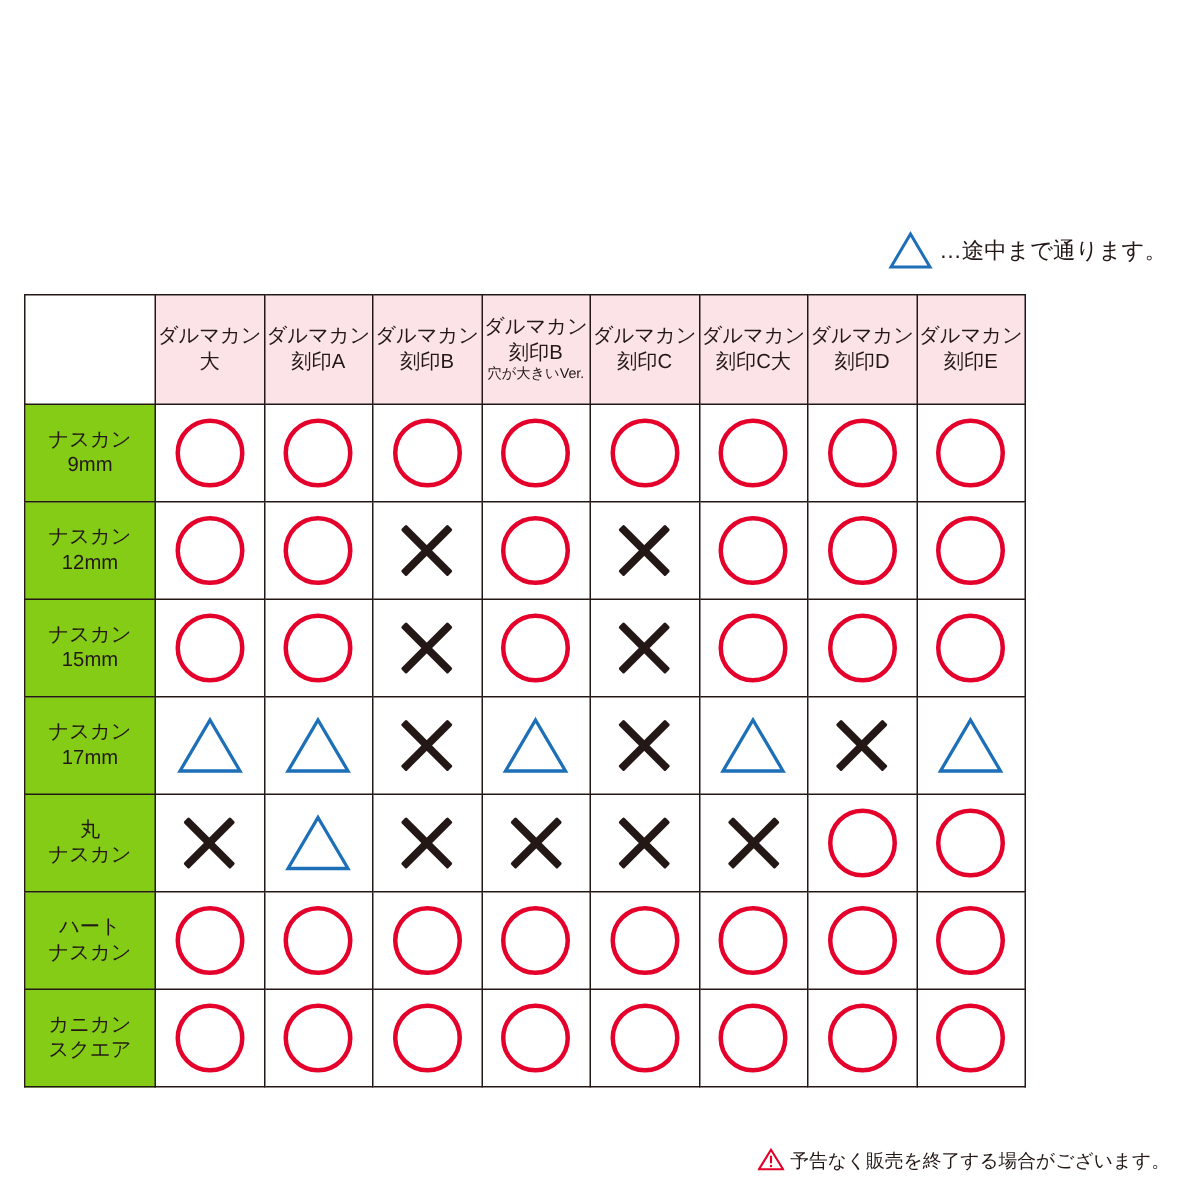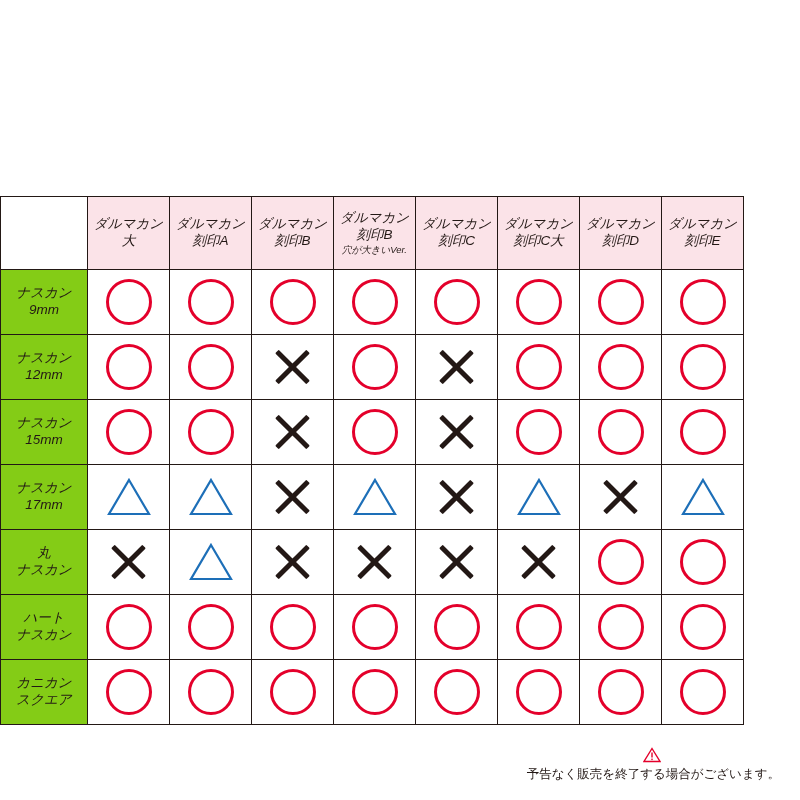--- a/index.html
+++ b/index.html
@@ -50,25 +50,24 @@
     margin-right: 2px;
   }
   .legend-text {
     font-size: 15px;
     letter-spacing: 0px;
   }
 
   table.matrix {
     position: absolute;
     top: 196px;
-    left: 0;
+    left: 16px;
     border-collapse: collapse;
     table-layout: fixed;
-    width: 744px;
-    font-style: italic;
+    width: 668px;
   }
   table.matrix td, table.matrix th {
     border: 1px solid #231815;
     padding: 0;
     text-align: center;
     vertical-align: middle;
     font-weight: normal;
   }
   .corner {
     width: 86px;
@@ -139,41 +138,48 @@
     position: absolute;
     right: 20px;
     bottom: 16px;
     text-align: left;
     font-size: 12.5px;
     line-height: 1.6;
     color: #231815;
   }
   .footnote .line1 {
     display: flex;
-    align-items: center;
-    flex-direction: column;
+    align-items: flex-start;
   }
   .footnote .warn-wrap {
     width: 20px;
     height: 18px;
     display: inline-flex;
     align-items: center;
     justify-content: center;
     margin-right: 3px;
   }
   .footnote .line2 {
     padding-left: 23px;
   }
 </style>
 </head>
 <body>
 
 <div class="page">
 
 
+  <div class="legend">
+    <span class="tri-wrap">
+      <svg width="30" height="26" viewBox="0 0 30 26" aria-hidden="true">
+        <polygon points="15,2 28,24 2,24" fill="none" stroke="#1d6fb8" stroke-width="2"></polygon>
+      </svg>
+    </span>
+    <span class="legend-text">…途中まで通ります。</span>
+  </div>
 
   <table class="matrix">
     <thead>
       <tr>
         <th class="corner"></th>
         <th class="colhead">
           <span>ダルマカン</span><br>
           <span>大</span>
           <span class="sub"></span>
         </th>

